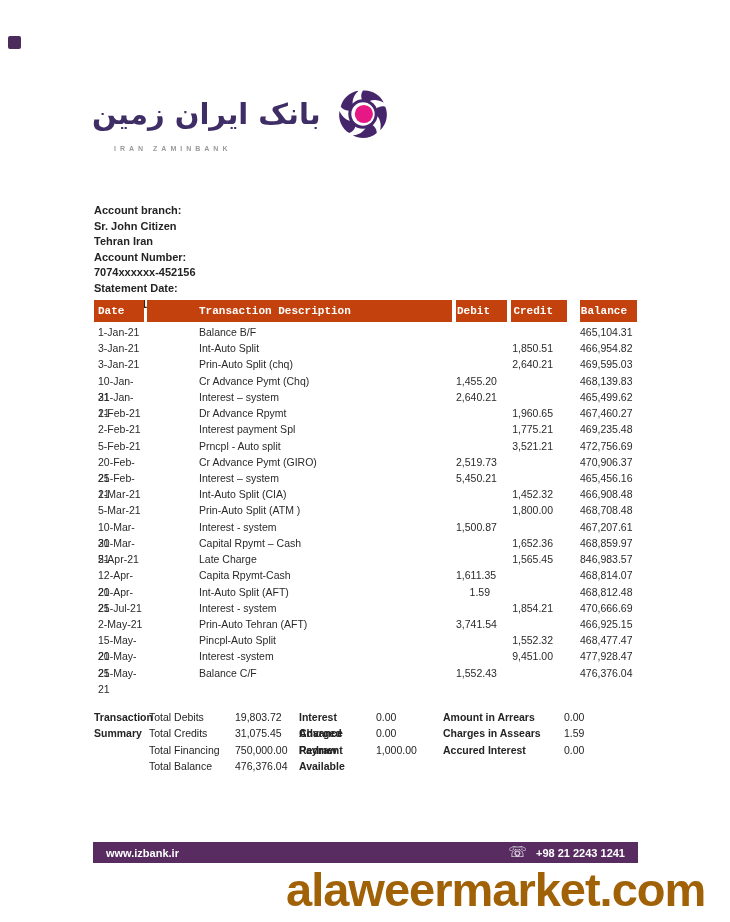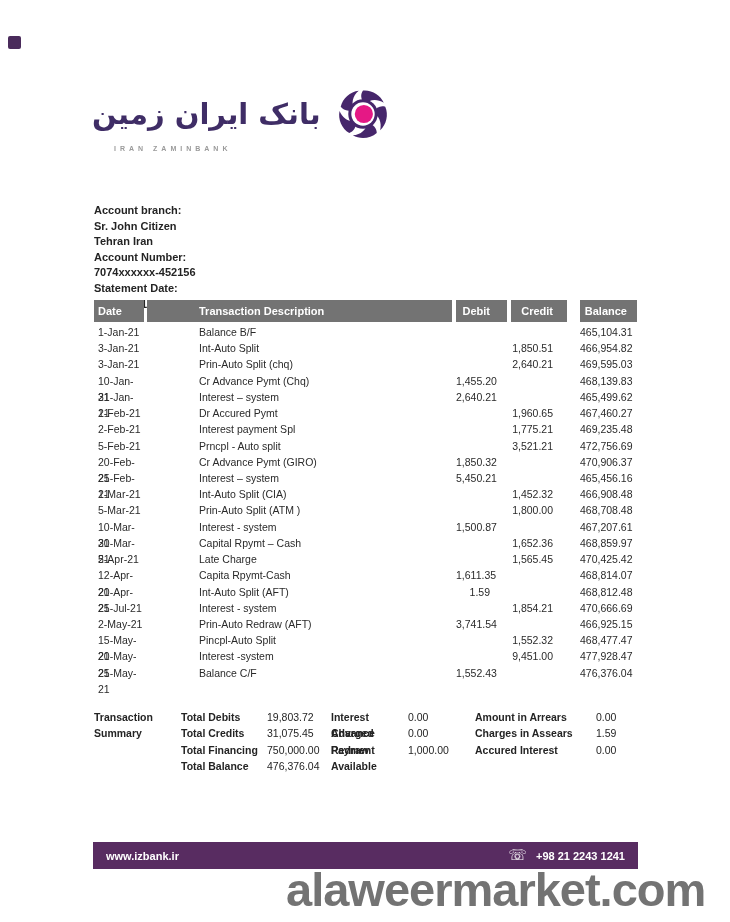--- a/index.html
+++ b/index.html
@@ -20,49 +20,49 @@
 
   
   .account { position:absolute; left:94px; top:203px; font-size:11px; font-weight:bold; }
   .acc-row { display:flex; line-height:15.6px;flex-direction:column; }
   .acc-label { width:104px; }
 
   
   .table { position:absolute; left:94px; top:300px; width:545px; font-size:10.5px; }
   .thead { display:flex; height:22px; line-height:22px; color:#fff; font-weight:bold;
     font-size:11px; margin-bottom:2px; }
-  .th { background:#737373; }
+  .th { background:#c2410c;font-family:Liberation Mono, monospace; }
   .col-date    { width:50px; margin-right:3px;  padding-left:4px; }
   .col-desc    { width:305px; margin-right:4px; padding-left:52px; }
   .col-debit   { width:51px; margin-right:4px;  text-align:right; padding-right:17px; }
   .col-credit  { width:56px; margin-right:13px; text-align:right; padding-right:14px; }
   .col-balance { width:57px; text-align:right;  padding-right:10px; }
   .trow { display:flex; height:16.23px; line-height:16.23px; color:#2a2a2a; }
 
   
   .summary { position:absolute; left:94px; top:709px; font-size:10.5px; }
   .srow { display:flex; height:16.4px; line-height:16.4px; }
   .s-head { width:55px; font-weight:bold; }
-  .s-l1 { width:86px; font-weight:bold;margin-left:32px; }
+  .s-l1 { width:86px; font-weight:normal; }
   .s-v1 { width:64px; }
   .s-l2 { width:77px; font-weight:bold; }
   .s-v2 { width:67px; }
   .s-l3 { width:121px; font-weight:bold; }
   .s-v3 { width:56px; }
 
   
-  .footer-bar { position:absolute; left:93px; top:842px; width:545px; height:27px;
+  .footer-bar { position:absolute; left:93px; top:842px; width:545px; height:21px;
     background:#582c61; color:#fff; display:flex; align-items:center;
     font-size:11px; font-weight:bold; }
   .site { padding-left:13px; }
   .phone-group { margin-left:auto; padding-right:13px; display:flex; align-items:center; gap:9px; }
   .phone-icon { font-family:"DejaVu Sans", sans-serif; font-size:15px; font-weight:normal; line-height:1; }
 
   .watermark { position:absolute; left:286px; top:862px; font-size:47px; font-weight:bold;
-    color:#737373; letter-spacing:-1px; white-space:nowrap; }
+    color:#a16207; letter-spacing:-1px; white-space:nowrap; }
 </style>
 </head>
 <body>
 
 <div class="corner-square"></div>
 
 <div class="logo">
   <div class="logo-row">
     <div class="persian">بانک ایران زمین</div>
     <svg class="swirl" viewBox="0 0 60 60">
@@ -139,21 +139,21 @@
       </div>
       <div class="trow">
         <div class="col-date">31-Jan-21</div>
         <div class="col-desc">Interest – system</div>
         <div class="col-debit">2,640.21</div>
         <div class="col-credit"></div>
         <div class="col-balance">465,499.62</div>
       </div>
       <div class="trow">
         <div class="col-date">1-Feb-21</div>
-        <div class="col-desc">Dr Accured Pymt</div>
+        <div class="col-desc">Dr Advance Rpymt</div>
         <div class="col-debit"></div>
         <div class="col-credit">1,960.65</div>
         <div class="col-balance">467,460.27</div>
       </div>
       <div class="trow">
         <div class="col-date">2-Feb-21</div>
         <div class="col-desc">Interest payment Spl</div>
         <div class="col-debit"></div>
         <div class="col-credit">1,775.21</div>
         <div class="col-balance">469,235.48</div>
@@ -161,21 +161,21 @@
       <div class="trow">
         <div class="col-date">5-Feb-21</div>
         <div class="col-desc">Prncpl  - Auto split</div>
         <div class="col-debit"></div>
         <div class="col-credit">3,521.21</div>
         <div class="col-balance">472,756.69</div>
       </div>
       <div class="trow">
         <div class="col-date">20-Feb-21</div>
         <div class="col-desc">Cr Advance Pymt (GIRO)</div>
-        <div class="col-debit">1,850.32</div>
+        <div class="col-debit">2,519.73</div>
         <div class="col-credit"></div>
         <div class="col-balance">470,906.37</div>
       </div>
       <div class="trow">
         <div class="col-date">25-Feb-21</div>
         <div class="col-desc">Interest – system</div>
         <div class="col-debit">5,450.21</div>
         <div class="col-credit"></div>
         <div class="col-balance">465,456.16</div>
       </div>
@@ -205,21 +205,21 @@
         <div class="col-desc">Capital Rpymt – Cash</div>
         <div class="col-debit"></div>
         <div class="col-credit">1,652.36</div>
         <div class="col-balance">468,859.97</div>
       </div>
       <div class="trow">
         <div class="col-date">5-Apr-21</div>
         <div class="col-desc">Late Charge</div>
         <div class="col-debit"></div>
         <div class="col-credit">1,565.45</div>
-        <div class="col-balance">470,425.42</div>
+        <div class="col-balance">846,983.57</div>
       </div>
       <div class="trow">
         <div class="col-date">12-Apr-21</div>
         <div class="col-desc">Capita Rpymt-Cash</div>
         <div class="col-debit">1,611.35</div>
         <div class="col-credit"></div>
         <div class="col-balance">468,814.07</div>
       </div>
       <div class="trow">
         <div class="col-date">20-Apr-21</div>
@@ -230,21 +230,21 @@
       </div>
       <div class="trow">
         <div class="col-date">25-Jul-21</div>
         <div class="col-desc">Interest - system</div>
         <div class="col-debit"></div>
         <div class="col-credit">1,854.21</div>
         <div class="col-balance">470,666.69</div>
       </div>
       <div class="trow">
         <div class="col-date">2-May-21</div>
-        <div class="col-desc">Prin-Auto Redraw (AFT)</div>
+        <div class="col-desc">Prin-Auto Tehran (AFT)</div>
         <div class="col-debit">3,741.54</div>
         <div class="col-credit"></div>
         <div class="col-balance">466,925.15</div>
       </div>
       <div class="trow">
         <div class="col-date">15-May-21</div>
         <div class="col-desc">Pincpl-Auto Split</div>
         <div class="col-debit"></div>
         <div class="col-credit">1,552.32</div>
         <div class="col-balance">468,477.47</div>

